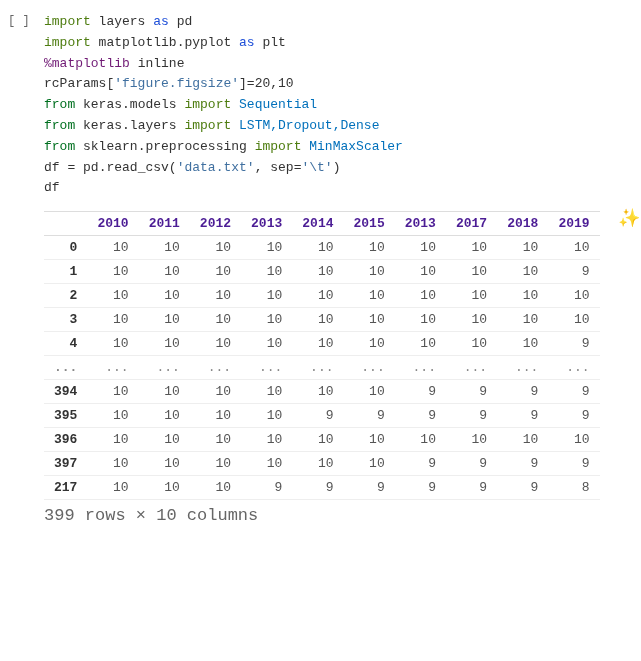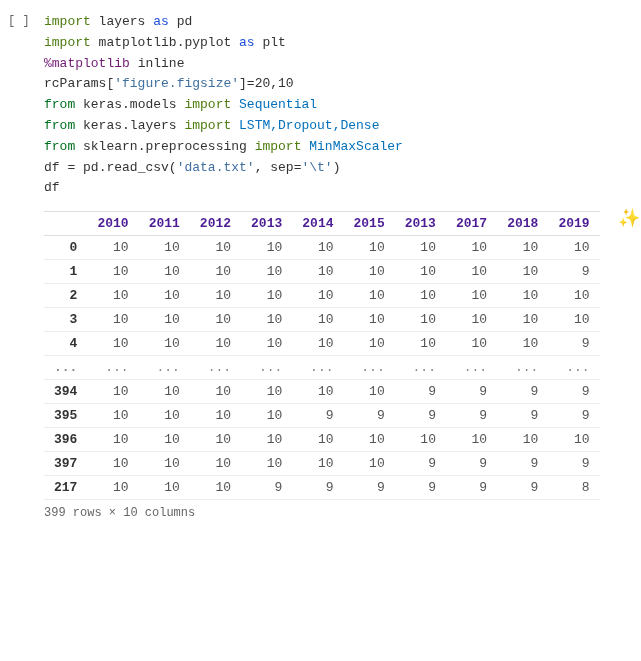--- a/index.html
+++ b/index.html
@@ -95,21 +95,21 @@
       cursor: pointer;
     }
 
     .table-wrapper {
       display: flex;
       align-items: flex-start;
     }
 
     .table-caption {
       color: #666;
-      font-size: 12px;
+      font-size: 17px;
       margin-top: 6px;
       font-family: 'Courier New', Courier, monospace;
     }
 
     .th-corner {
       min-width: 36px;
     }
   </style>
 </head>
 <body>

